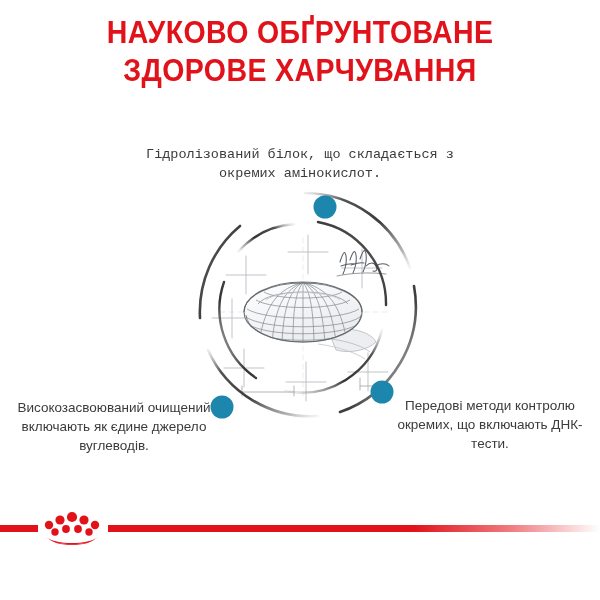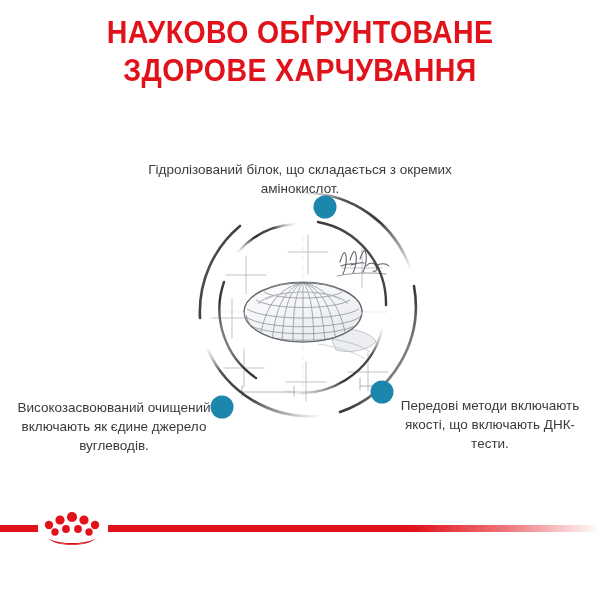--- a/index.html
+++ b/index.html
@@ -46,23 +46,24 @@
   
   .callout {
     position: absolute;
     color: #3b3b3b;
     font-family: "Liberation Sans", sans-serif;
     font-size: 13.5px;
     line-height: 19px;
     text-align: center;
   }
   .callout-top {
-    top: 160px;
+    top: 145px;
     left: 130px;
     width: 340px;
+    font-family: Liberation Mono, monospace;
   }
   .callout-left {
     top: 398px;
     left: 16px;
     width: 196px;
   }
   .callout-right {
     top: 396px;
     left: 392px;
     width: 196px;
@@ -122,21 +123,21 @@
 
   <div class="title-block">
     <span class="title-line">НАУКОВО ОБҐРУНТОВАНЕ</span>
     <span class="title-line">ЗДОРОВЕ ХАРЧУВАННЯ</span>
   </div>
 
   <div class="callout callout-top">Гідролізований білок, що складається з окремих амінокислот.</div>
 
   <div class="callout callout-left">Високозасвоюваний очищений включають як єдине джерело вуглеводів.</div>
 
-  <div class="callout callout-right">Передові методи включають якості, що включають ДНК-тести.</div>
+  <div class="callout callout-right">Передові методи контролю окремих, що включають ДНК-тести.</div>
 
   <div class="diagram">
     <svg viewBox="0 0 230 230" xmlns="http://www.w3.org/2000/svg">
       <defs>
         <linearGradient id="ringFadeOuter" x1="0" y1="0" x2="1" y2="1">
           <stop offset="0%" stop-color="#8d8d8d" stop-opacity="0.15"></stop>
           <stop offset="22%" stop-color="#4a4a4a" stop-opacity="0.95"></stop>
           <stop offset="55%" stop-color="#3c3c3c" stop-opacity="1"></stop>
           <stop offset="85%" stop-color="#777777" stop-opacity="0.55"></stop>
           <stop offset="100%" stop-color="#aaaaaa" stop-opacity="0.12"></stop>

